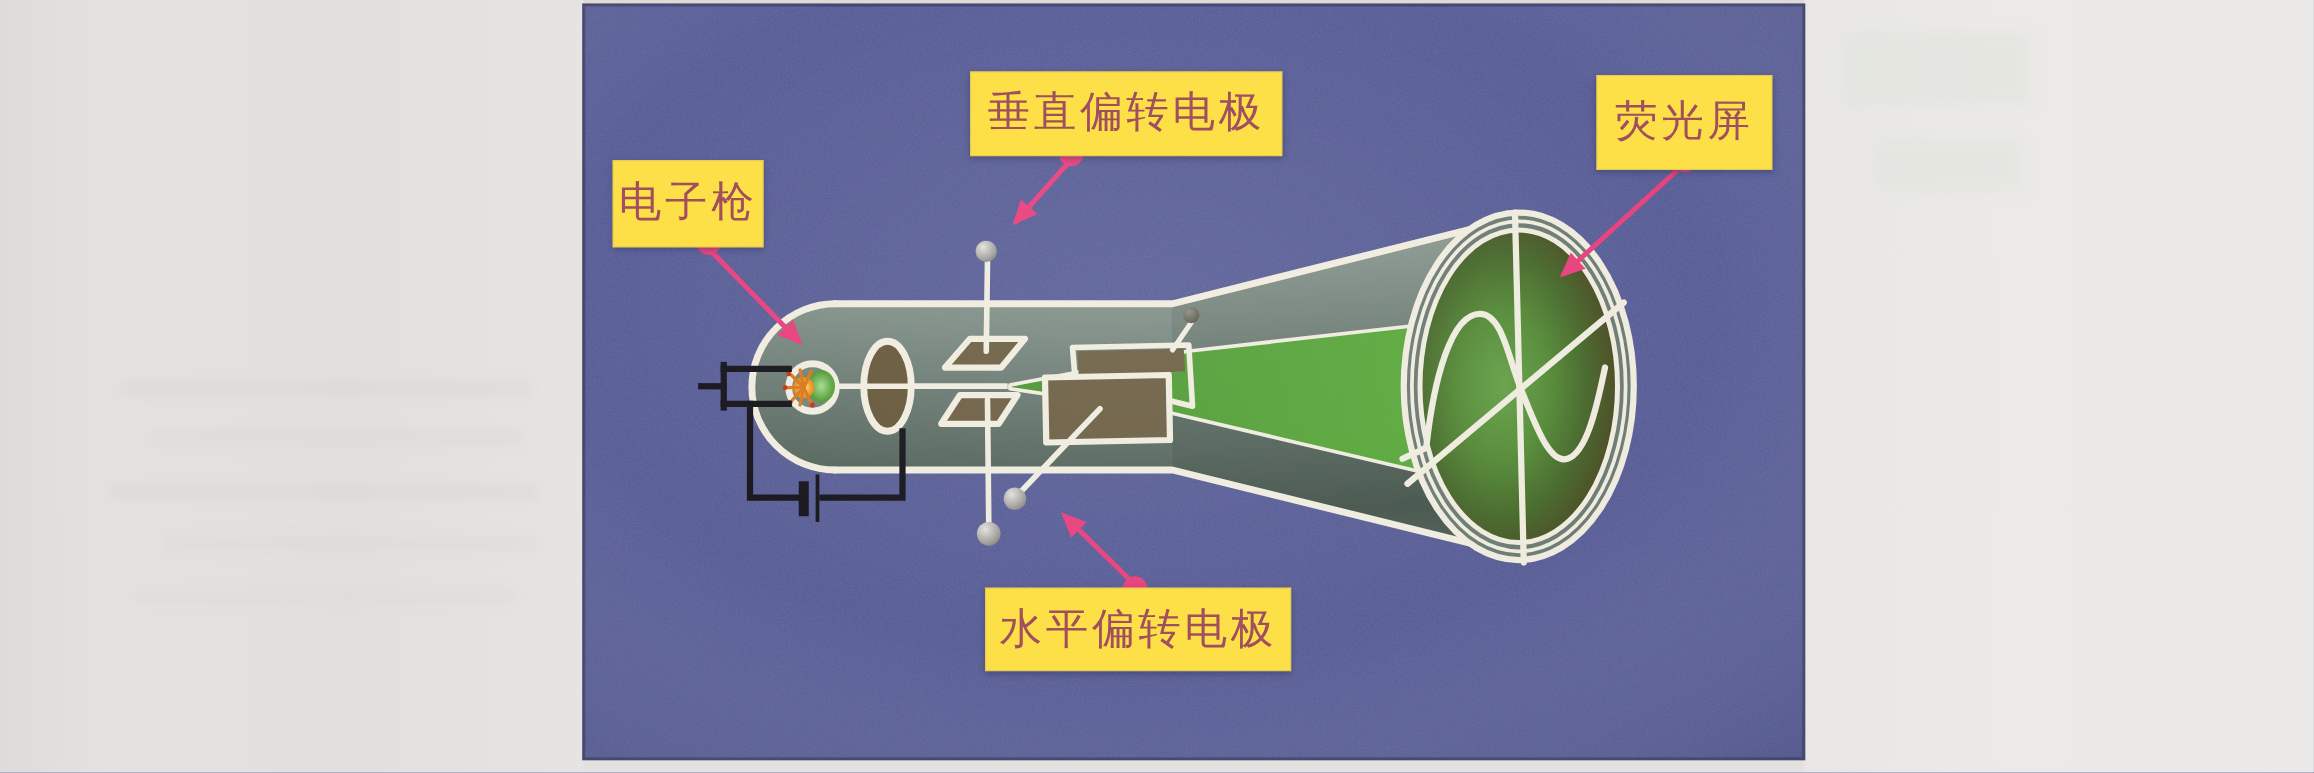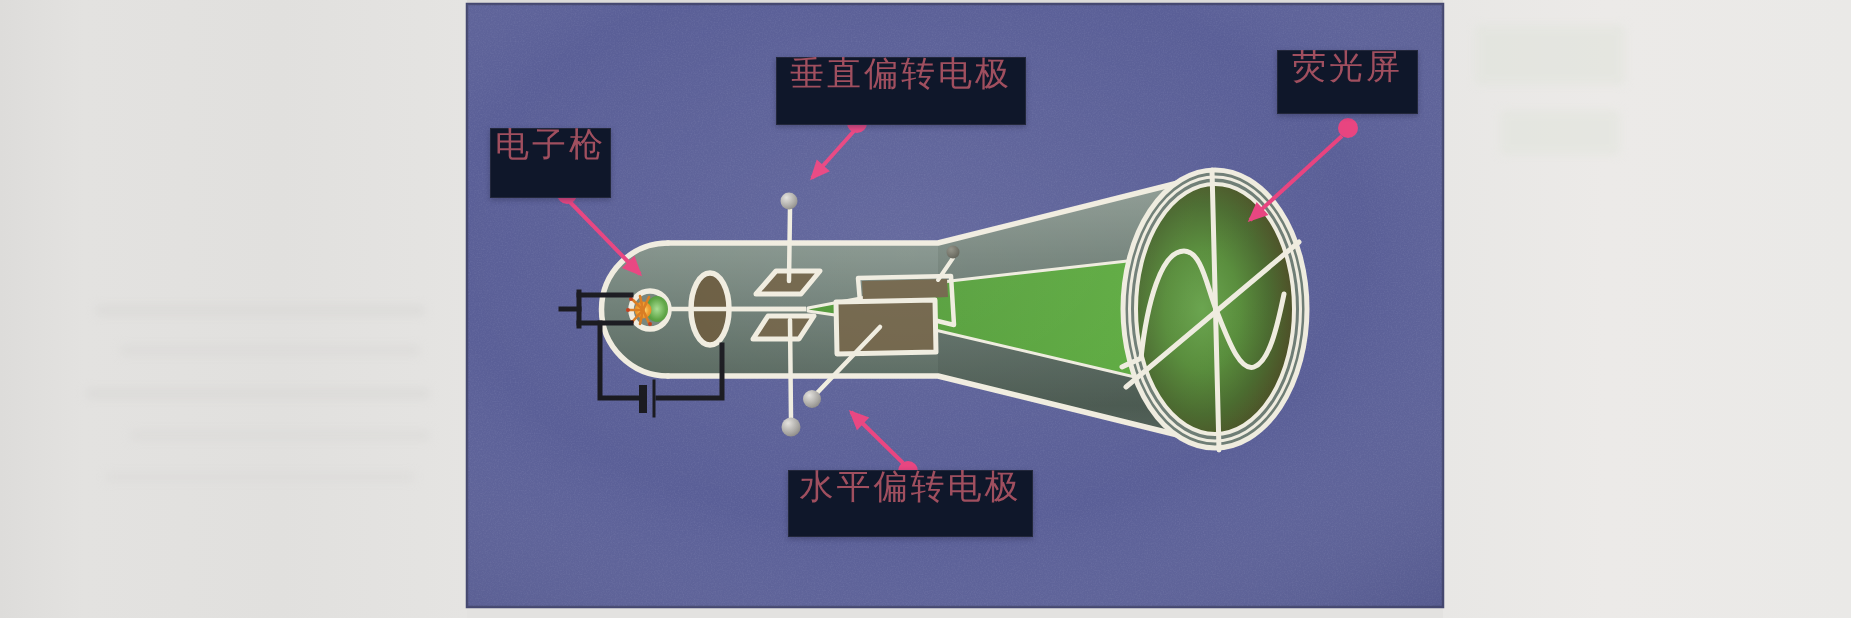--- a/index.html
+++ b/index.html
@@ -21,29 +21,29 @@
   .ghost.g3{left:85px;top:388px;width:345px;height:11px;background:#d6d5d3;}
   .ghost.g4{left:130px;top:430px;width:300px;height:11px;background:#d9d8d6;}
   .ghost.g5{left:105px;top:472px;width:310px;height:10px;background:#dad9d7;}
   .ghost.g6{left:1475px;top:25px;width:150px;height:60px;background:#dfe3da;}
   .ghost.g7{left:1500px;top:110px;width:120px;height:45px;background:#e0e4db;}
 
   svg.diagram{position:absolute;left:0;top:0;}
 
   
   .callout{
-    position:absolute;display:flex;align-items:flex-start;justify-content:center;
-    background:#0f172a;color:#a04f5f;
+    position:absolute;display:flex;align-items:center;justify-content:center;
+    background:#fde047;color:#a04f5f;
     font-size:34px;letter-spacing:3px;line-height:1;
     box-shadow:0 2px 5px rgba(40,42,75,.40), inset 0 0 0 1px rgba(120,118,140,.18);
     white-space:nowrap;
   }
   .callout.electron-gun{left:490px;top:128px;width:121px;height:70px;}
   .callout.vertical{left:776px;top:57px;width:250px;height:68px;}
-  .callout.screen{left:1277px;top:50px;width:141px;height:64px;}
+  .callout.screen{left:1277px;top:60px;width:141px;height:76px;}
   .callout.horizontal{left:788px;top:470px;width:245px;height:67px;}
 </style>
 </head>
 <body>
 
 <div class="page-left"></div>
 <div class="page-right"></div>
 <div class="page-top"></div>
 <div class="page-bottom"></div>
 <div class="ghost g1"></div>

